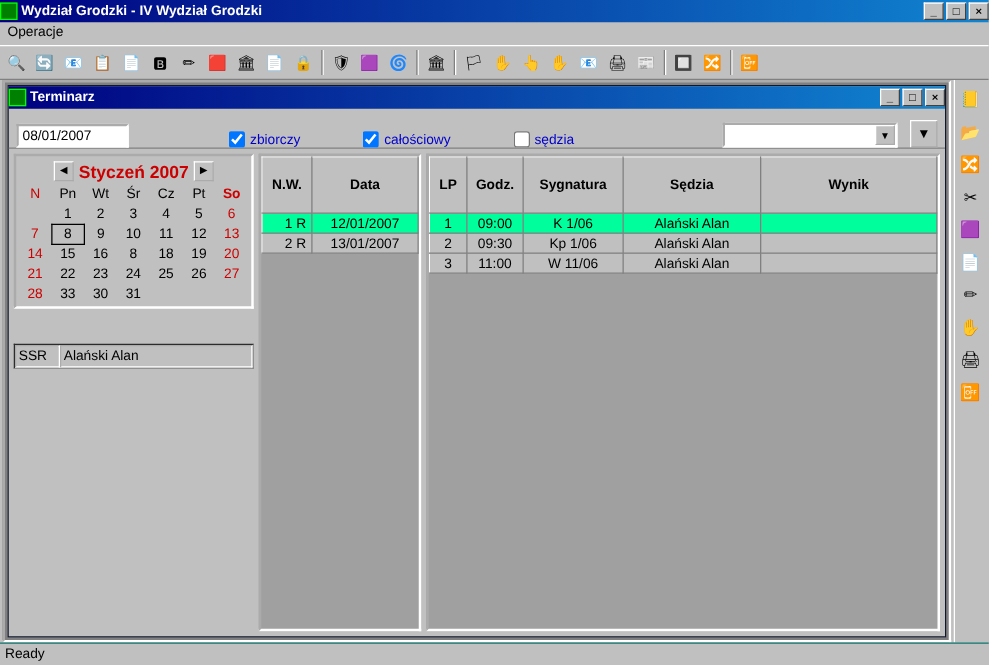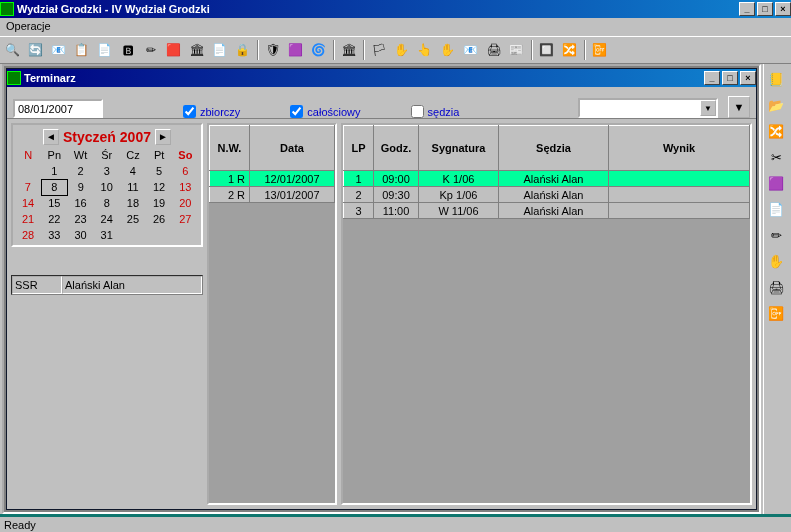--- a/index.html
+++ b/index.html
@@ -31,34 +31,34 @@
 .caltitle { color: #cc0000; font-size: 14px; font-weight: bold; }
 .calgrid { border-collapse: collapse; width: 100%; }
 .calgrid th, .calgrid td { width: 26px; height: 16px; text-align: center; font-size: 11px; }
 .calgrid th { color: #000; font-weight: normal; }
 .calgrid th.sun { color: #cc0000; }
 .calgrid th.sat { color: #cc0000; font-weight: bold; }
 .calgrid td.sun { color: #cc0000; }
 .calgrid td.sat { color: #cc0000; }
 .calgrid td.today { border: 1px solid #000; }
 .ssrbox { display: flex; border: 1px inset #808080; }
-.ssrbox .lbl { width: 50px; border: 1px inset #fff; padding: 2px; }
+.ssrbox .lbl { width: 36px; border: 1px inset #fff; padding: 2px; }
 .ssrbox .val { flex: 1; border: 1px inset #fff; padding: 2px; }
 .gridwrap { border: 2px inset #fff; background: #a0a0a0; overflow: hidden; }
 .midcol { width: 130px; }
 .rightcol { flex: 1; }
 table.dg { border-collapse: collapse; width: 100%; background: #a0a0a0; }
 table.dg th { background: #c0c0c0; border: 1px solid #808080; border-top-color: #fff; border-left-color: #fff; height: 18px; font-weight: bold; padding: 16px 4px; }
 table.dg td { border: 1px solid #808080; height: 16px; padding: 0 4px; background: #c0c0c0; text-align: center; }
 table.dg tr.sel td { background: #00ff9c; }
 table.dg td.rh { background: #c0c0c0; text-align: right; border: 1px solid #808080; border-top-color: #fff; border-left-color: #fff; }
 table.dg tr.sel td.rh { background: #00ff9c; }
 .rtoolbar { position: absolute; top: 64px; right: 2px; width: 26px; bottom: 18px; background: #c0c0c0; border-left: 1px solid #fff; display: flex; flex-direction: column; align-items: center; padding-top: 4px; gap: 4px; }
 .rbtn { width: 22px; height: 22px; display: flex; align-items: center; justify-content: center; font-size: 13px; }
-.status { position: absolute; bottom: 0; left: 0; right: 0; height: 18px; background: #c0c0c0; border-top: 3px solid #0f766e; padding: 2px 4px; }
+.status { position: absolute; bottom: 0; left: 0; right: 0; height: 18px; background: #c0c0c0; border-top: 1px solid #0f766e; padding: 2px 4px; }
 </style>
 </head>
 <body>
 
 <div class="titlebar">
   <div class="ticon"></div>
   <span>Wydział Grodzki  -  IV Wydział Grodzki</span>
   <div class="spacer"></div>
   <div class="winbtn">_</div>
   <div class="winbtn">□</div>

